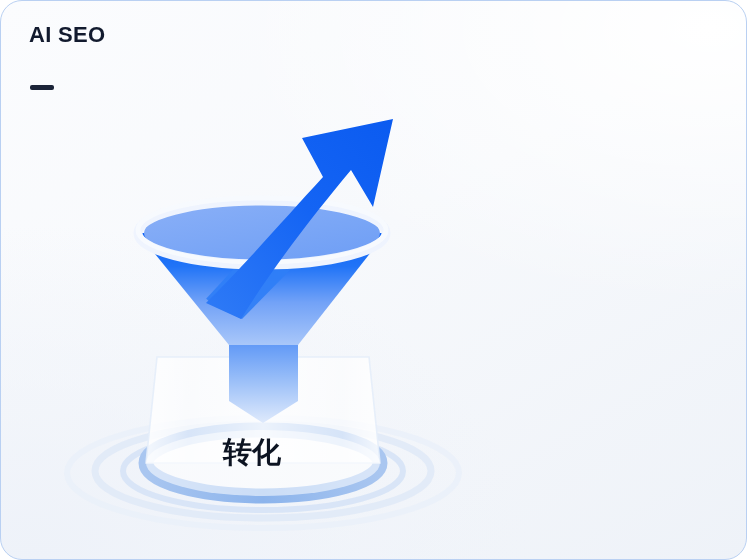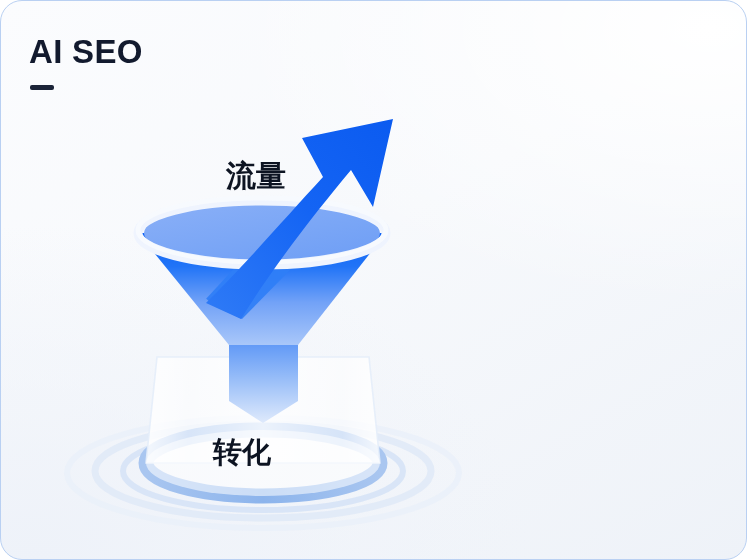--- a/index.html
+++ b/index.html
@@ -21,22 +21,22 @@
     background:
       radial-gradient(120% 90% at 95% 5%, #ffffff 0%, rgba(255,255,255,0) 55%),
       radial-gradient(110% 100% at 5% 100%, #eef2f9 0%, rgba(238,242,249,0) 60%),
       linear-gradient(150deg, #fbfcfe 0%, #f7f9fc 45%, #eef2f8 100%);
   }
 
   
   .brand {
     position: absolute;
     left: 28px;
-    top: 34px;
-    font-size: 33px;
+    top: 23px;
+    font-size: 22px;
     font-weight: bold;
     letter-spacing: 0.3px;
     color: #121a2e;
     line-height: 1;
     white-space: nowrap;
   }
   .brand-rule {
     position: absolute;
     left: 29px;
     top: 84px;
@@ -73,21 +73,21 @@
     position: absolute;
     left: 225px;
     top: 155px;
     font-size: 30px;
     font-weight: bold;
     color: #0d1422;
     white-space: nowrap;
   }
   .label-conv {
     position: absolute;
-    left: 212px;
+    left: 222px;
     top: 432px;
     font-size: 29px;
     font-weight: bold;
     color: #0d1422;
     white-space: nowrap;
   }
 </style>
 </head>
 <body>
 
@@ -175,21 +175,20 @@
         <path d="M205,302
                  C 240,268 285,216 322,176
                  L 301,137
                  L 392,118
                  L 372,206
                  L 350,169
                  C 314,212 272,266 240,318 Z" fill="url(#arrowGrad)"></path>
       </g>
     </svg>
 
-    <div class="label-flow">流量</div>
     <div class="label-conv">转化</div>
   </div>
 
   <div class="brand">AI SEO</div>
   <div class="brand-rule"></div>
 
 
 </div>
 
 </body></html>

